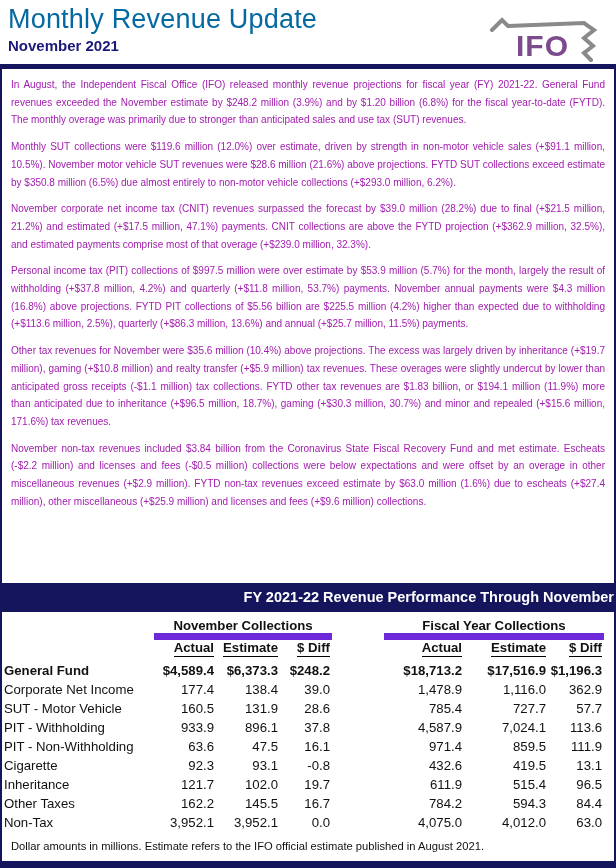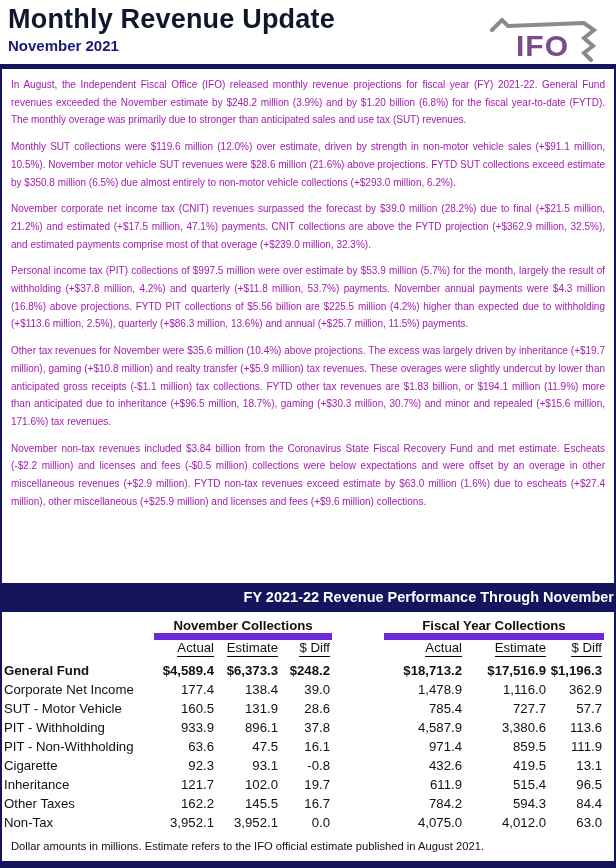--- a/index.html
+++ b/index.html
@@ -8,21 +8,21 @@
     width:616px; height:868px;
     font-family:"Liberation Sans","DejaVu Sans",sans-serif;
     background:#fff; overflow:hidden;
     display:flex; flex-direction:column;
   }
   
   .header {
     position:relative; height:64px; padding:3px 10px 0 8px; flex:0 0 auto;
   }
   .doc-title {
-    color:#0f172a; font-size:27px; font-weight:bold; letter-spacing:0.2px; line-height:32px;
+    color:#0369a1; font-size:27px; font-weight:normal; letter-spacing:0.2px; line-height:32px;
   }
   .doc-subtitle {
     color:#1a1a7a; font-size:15px; font-weight:600; margin-top:2px;
   }
   .logo { position:absolute; top:8px; right:10px; width:118px; height:54px; }
   
   .content {
     flex:1 1 auto; display:flex; flex-direction:column;
     border-left:2px solid #15155e; border-right:2px solid #15155e;
     border-top:5px solid #15155e; border-bottom:7px solid #15155e;
@@ -36,21 +36,21 @@
   
   .table-title {
     background:#15155e; color:#ffffff; font-size:14.5px; font-weight:bold;
     text-align:right; padding:6px 0 7px 0; flex:0 0 auto;
   }
   table.rev { width:100%; border-collapse:collapse; table-layout:fixed; margin-top:6px; }
   table.rev td, table.rev th { font-size:13.2px; color:#111; padding:0 2px; height:19px; vertical-align:bottom; }
   col.c-label{width:152px;} col.c-na{width:62px;} col.c-ne{width:64px;} col.c-nd{width:52px;}
   col.c-sp{width:52px;} col.c-fa{width:80px;} col.c-fe{width:84px;} col.c-fd{width:56px;} col.c-pad{width:12px;}
   .group-hdr { font-weight:bold; text-align:center; border-bottom:7px solid #6d28d9; font-size:13.5px; padding-bottom:2px; }
-  .sub-hdr { font-weight:normal; text-align:right; }
+  .sub-hdr { font-weight:bold; text-align:right; }
   .sub-hdr span { display:inline-block; border-bottom:1.6px solid #000; padding-bottom:1px; }
   td.lbl { text-align:left; padding-left:8px; }
   td.num { text-align:right; }
   tr.total td { font-weight:bold; padding-top:6px; }
   .footnote { font-size:11.2px; color:#111; padding:10px 0 9px 9px; flex:0 0 auto; }
 </style>
 </head>
 <body>
 
 <div class="page">
@@ -142,21 +142,21 @@
         <td class="num">57.7</td>
         <td></td>
       </tr>
       <tr>
         <td class="lbl">PIT - Withholding</td>
         <td class="num">933.9</td>
         <td class="num">896.1</td>
         <td class="num">37.8</td>
         <td></td>
         <td class="num">4,587.9</td>
-        <td class="num">3,380.6</td>
+        <td class="num">7,024.1</td>
         <td class="num">113.6</td>
         <td></td>
       </tr>
       <tr>
         <td class="lbl">PIT - Non-Withholding</td>
         <td class="num">63.6</td>
         <td class="num">47.5</td>
         <td class="num">16.1</td>
         <td></td>
         <td class="num">971.4</td>

